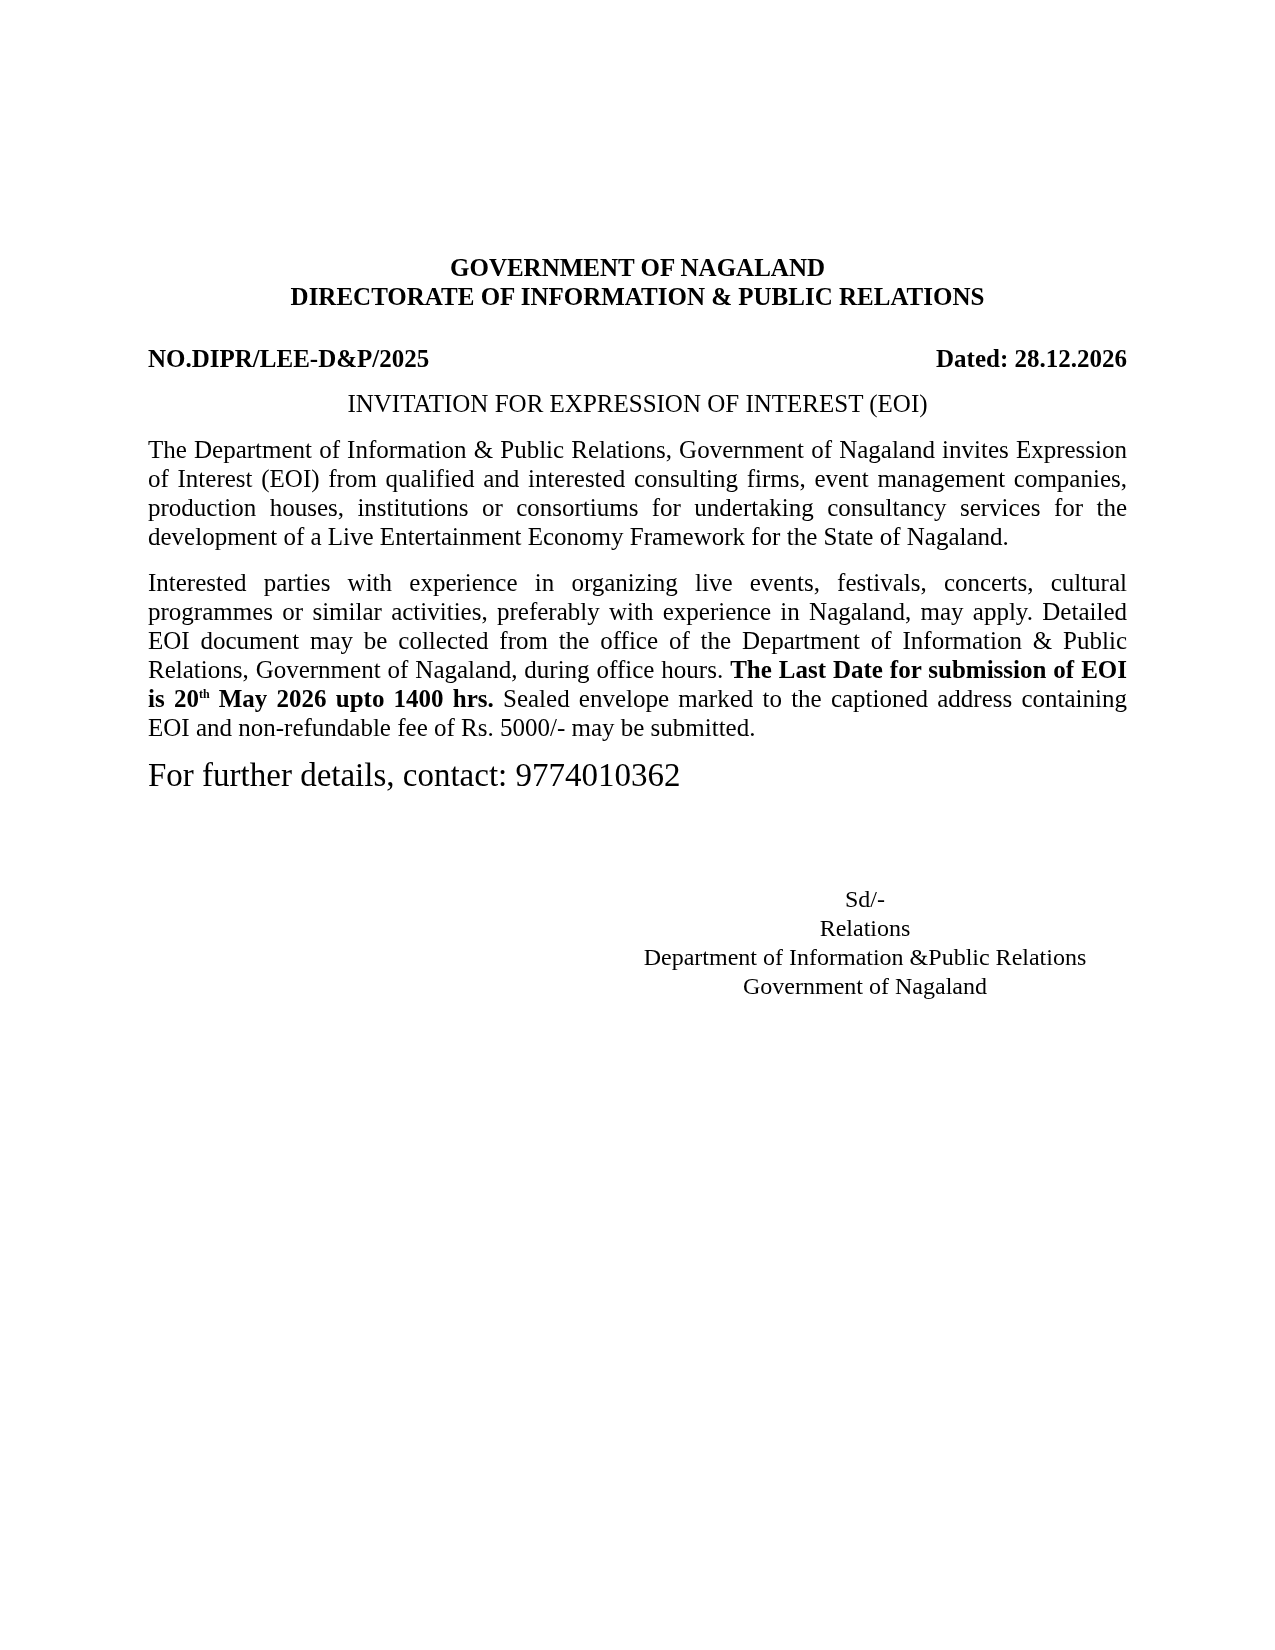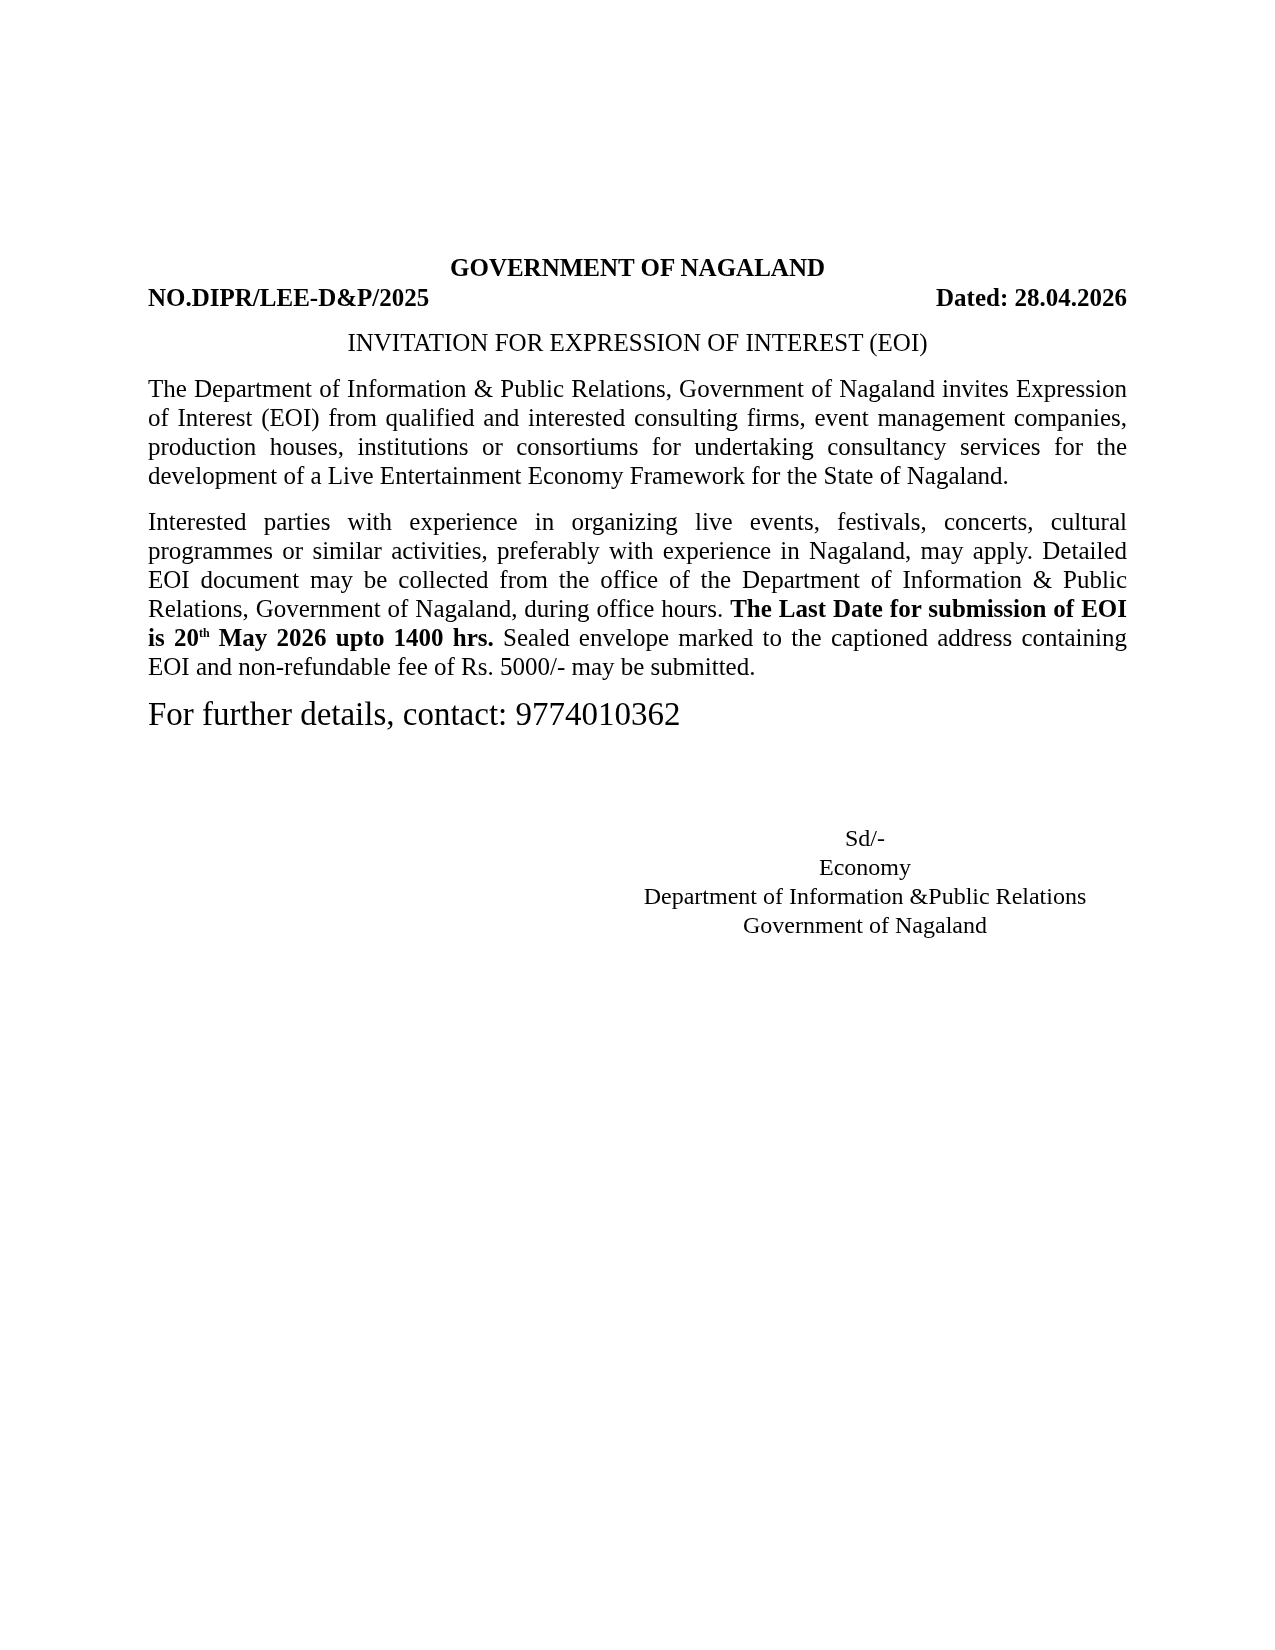--- a/index.html
+++ b/index.html
@@ -22,21 +22,21 @@
     font-size: 25px;
     line-height: 29px;
   }
   .ref-row {
     display: flex;
     justify-content: space-between;
     align-items: baseline;
     font-weight: bold;
     font-size: 25px;
     line-height: 29px;
-    margin-top: 1px;
+    margin-top: 33px;
   }
   .doc-title {
     text-align: center;
     font-weight: normal;
     font-size: 25px;
     line-height: 29px;
     margin-top: 16px;
   }
   .para {
     font-size: 25px;
@@ -65,35 +65,36 @@
     line-height: 29px;
   }
 </style>
 </head>
 <body>
 
 <div class="page">
 
   <div class="doc-header">
     <div>GOVERNMENT OF NAGALAND</div>
+    <div>DIRECTORATE OF INFORMATION &amp; PUBLIC RELATIONS</div>
   </div>
 
   <div class="ref-row">
     <span>NO.DIPR/LEE-D&amp;P/2025</span>
-    <span>Dated: 28.04.2026</span>
+    <span>Dated: 28.12.2026</span>
   </div>
 
   <div class="doc-title">INVITATION FOR EXPRESSION OF INTEREST (EOI)</div>
 
   <p class="para">The Department of Information &amp; Public Relations, Government of Nagaland invites Expression of Interest (EOI) from qualified and interested consulting firms, event management companies, production houses, institutions or consortiums for undertaking consultancy services for the development of a Live Entertainment Economy Framework for the State of Nagaland.</p>
 
   <p class="para"><span>Interested parties with experience in organizing live events, festivals, concerts, cultural programmes or similar activities, preferably with experience in Nagaland, may apply. Detailed EOI document may be collected from the office of the Department of Information &amp; Public Relations, Government of Nagaland, during office hours. </span><span class="b">The Last Date for submission of EOI is 20</span><sup class="b">th</sup><span class="b"> May 2026 upto 1400 hrs.</span><span> Sealed envelope marked to the captioned address containing EOI and non-refundable fee of Rs. 5000/- may be submitted.</span></p>
 
   <p class="contact-line">For further details, contact: 9774010362</p>
 
   <div class="signature-block">
     <div>Sd/-</div>
-    <div>Economy</div>
+    <div>Relations</div>
     <div>Department of Information &amp;Public Relations</div>
     <div>Government of Nagaland</div>
   </div>
 
 </div>
 
 </body></html>

